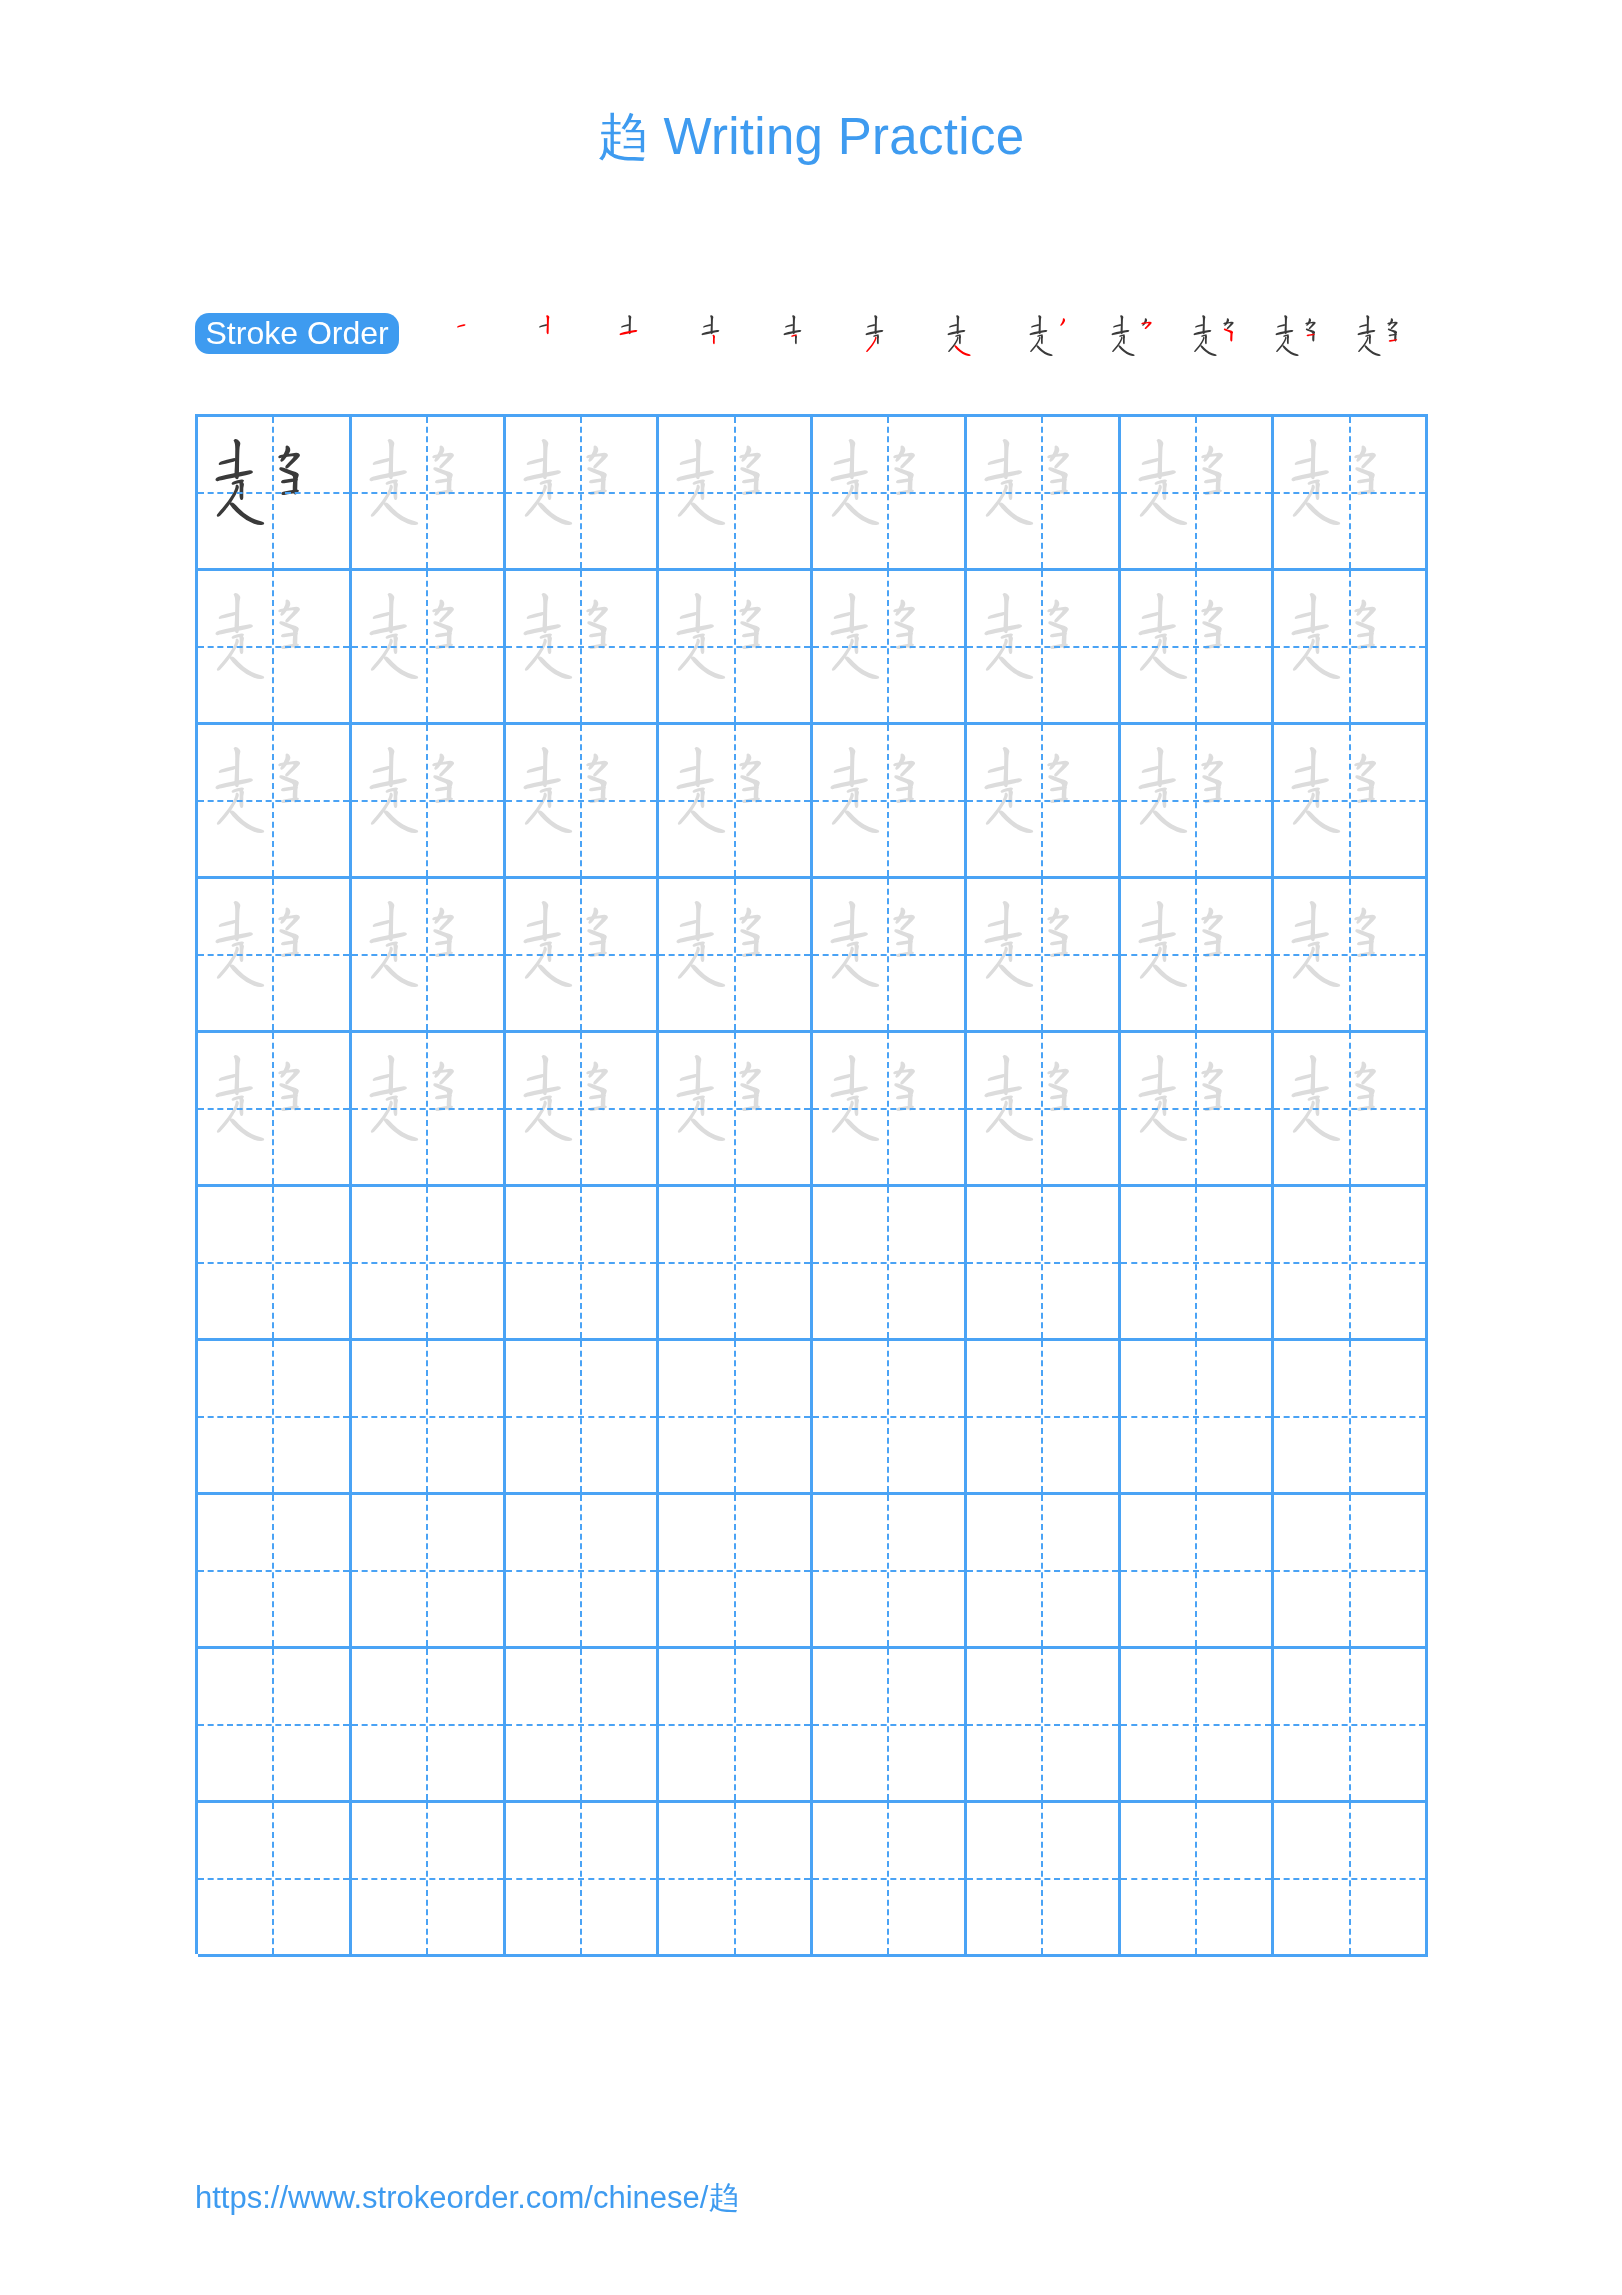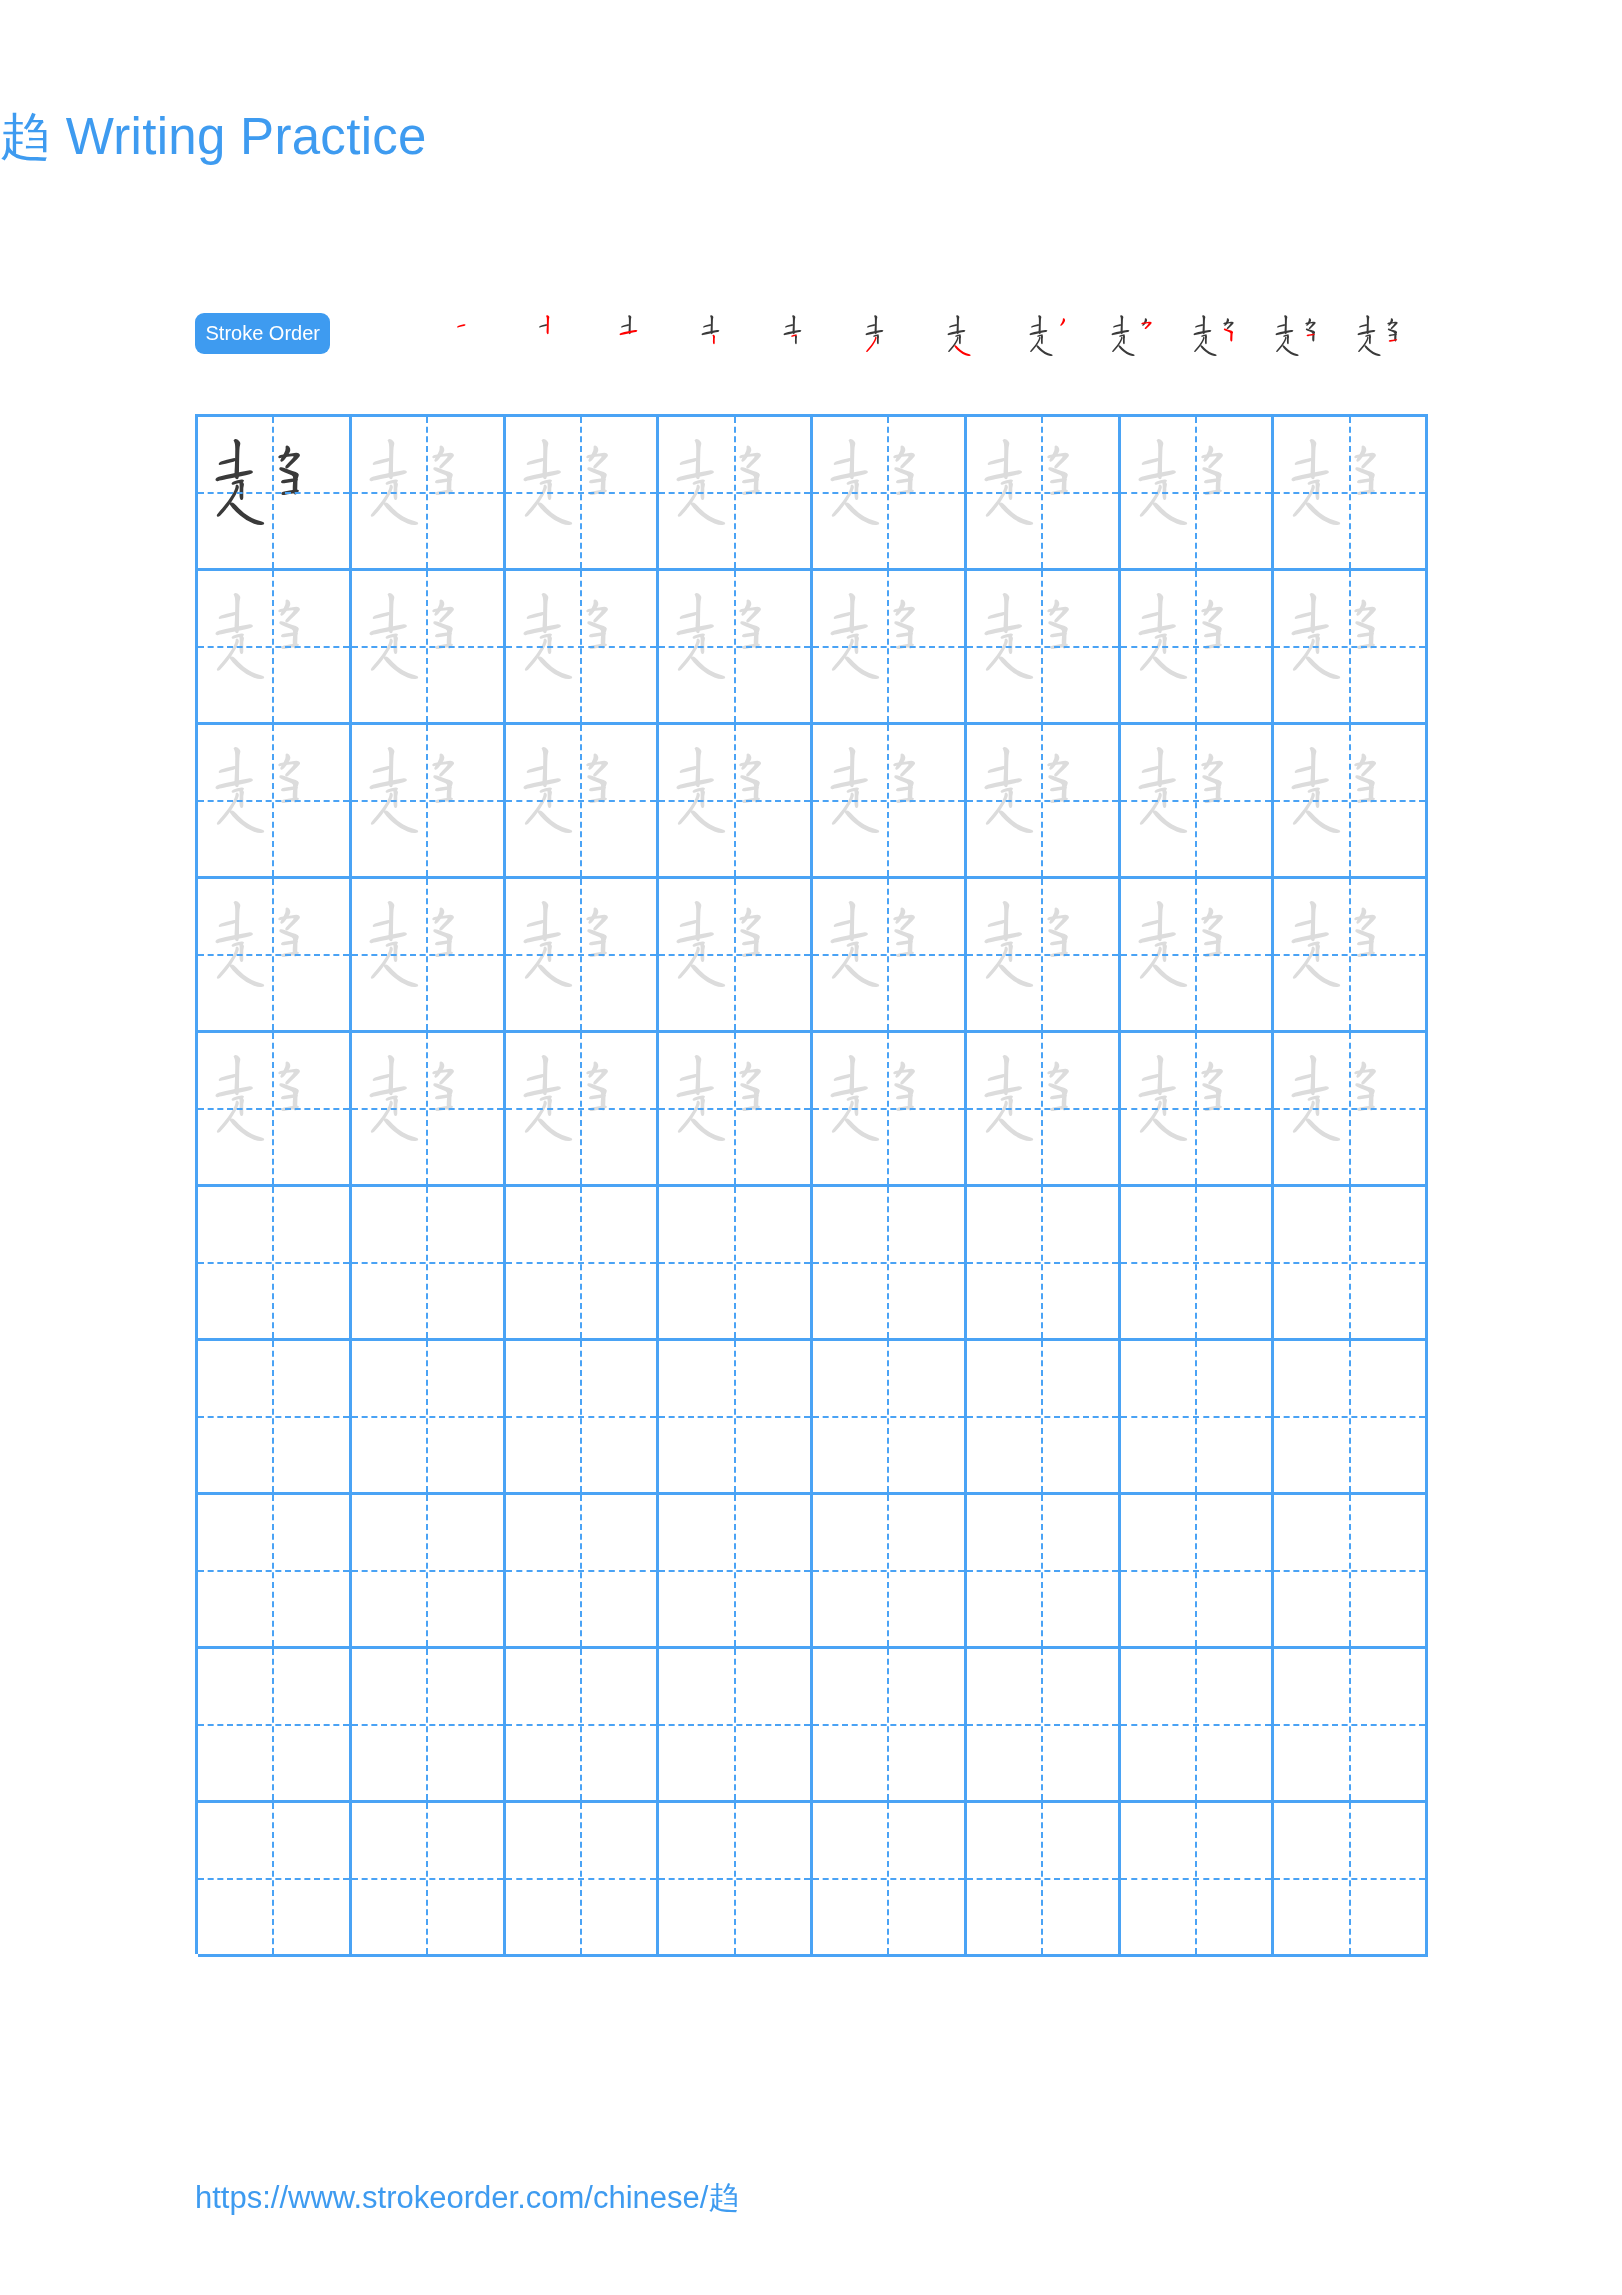--- a/index.html
+++ b/index.html
@@ -14,20 +14,21 @@
     position: relative;
     overflow: hidden;
   }
 
   
   #page-title {
     position: absolute;
     top: 111px;
     left: 0;
     width: 1622px;
+    text-align: center;
     font-size: 51px;
     font-weight: 400;
     color: #3E9BF0;
     letter-spacing: 0.3px;
     line-height: 1;
   }
 
   
   #stroke-order-row {
     position: absolute;
@@ -38,22 +39,22 @@
   }
   #stroke-order-badge {
     position: absolute;
     left: 0;
     top: 5.2px;
     height: 41px;
     line-height: 41px;
     padding: 0 10.5px;
     background: #3E9BF0;
     color: #ffffff;
-    border-radius: 9px;
-    font-size: 20px;
+    border-radius: 14px;
+    font-size: 32px;
     font-weight: 400;
     white-space: nowrap;
     box-sizing: border-box;
   }
   #stroke-steps {
     position: absolute;
     left: 247px;
     top: 0;
     width: 989px;
     height: 65px;

